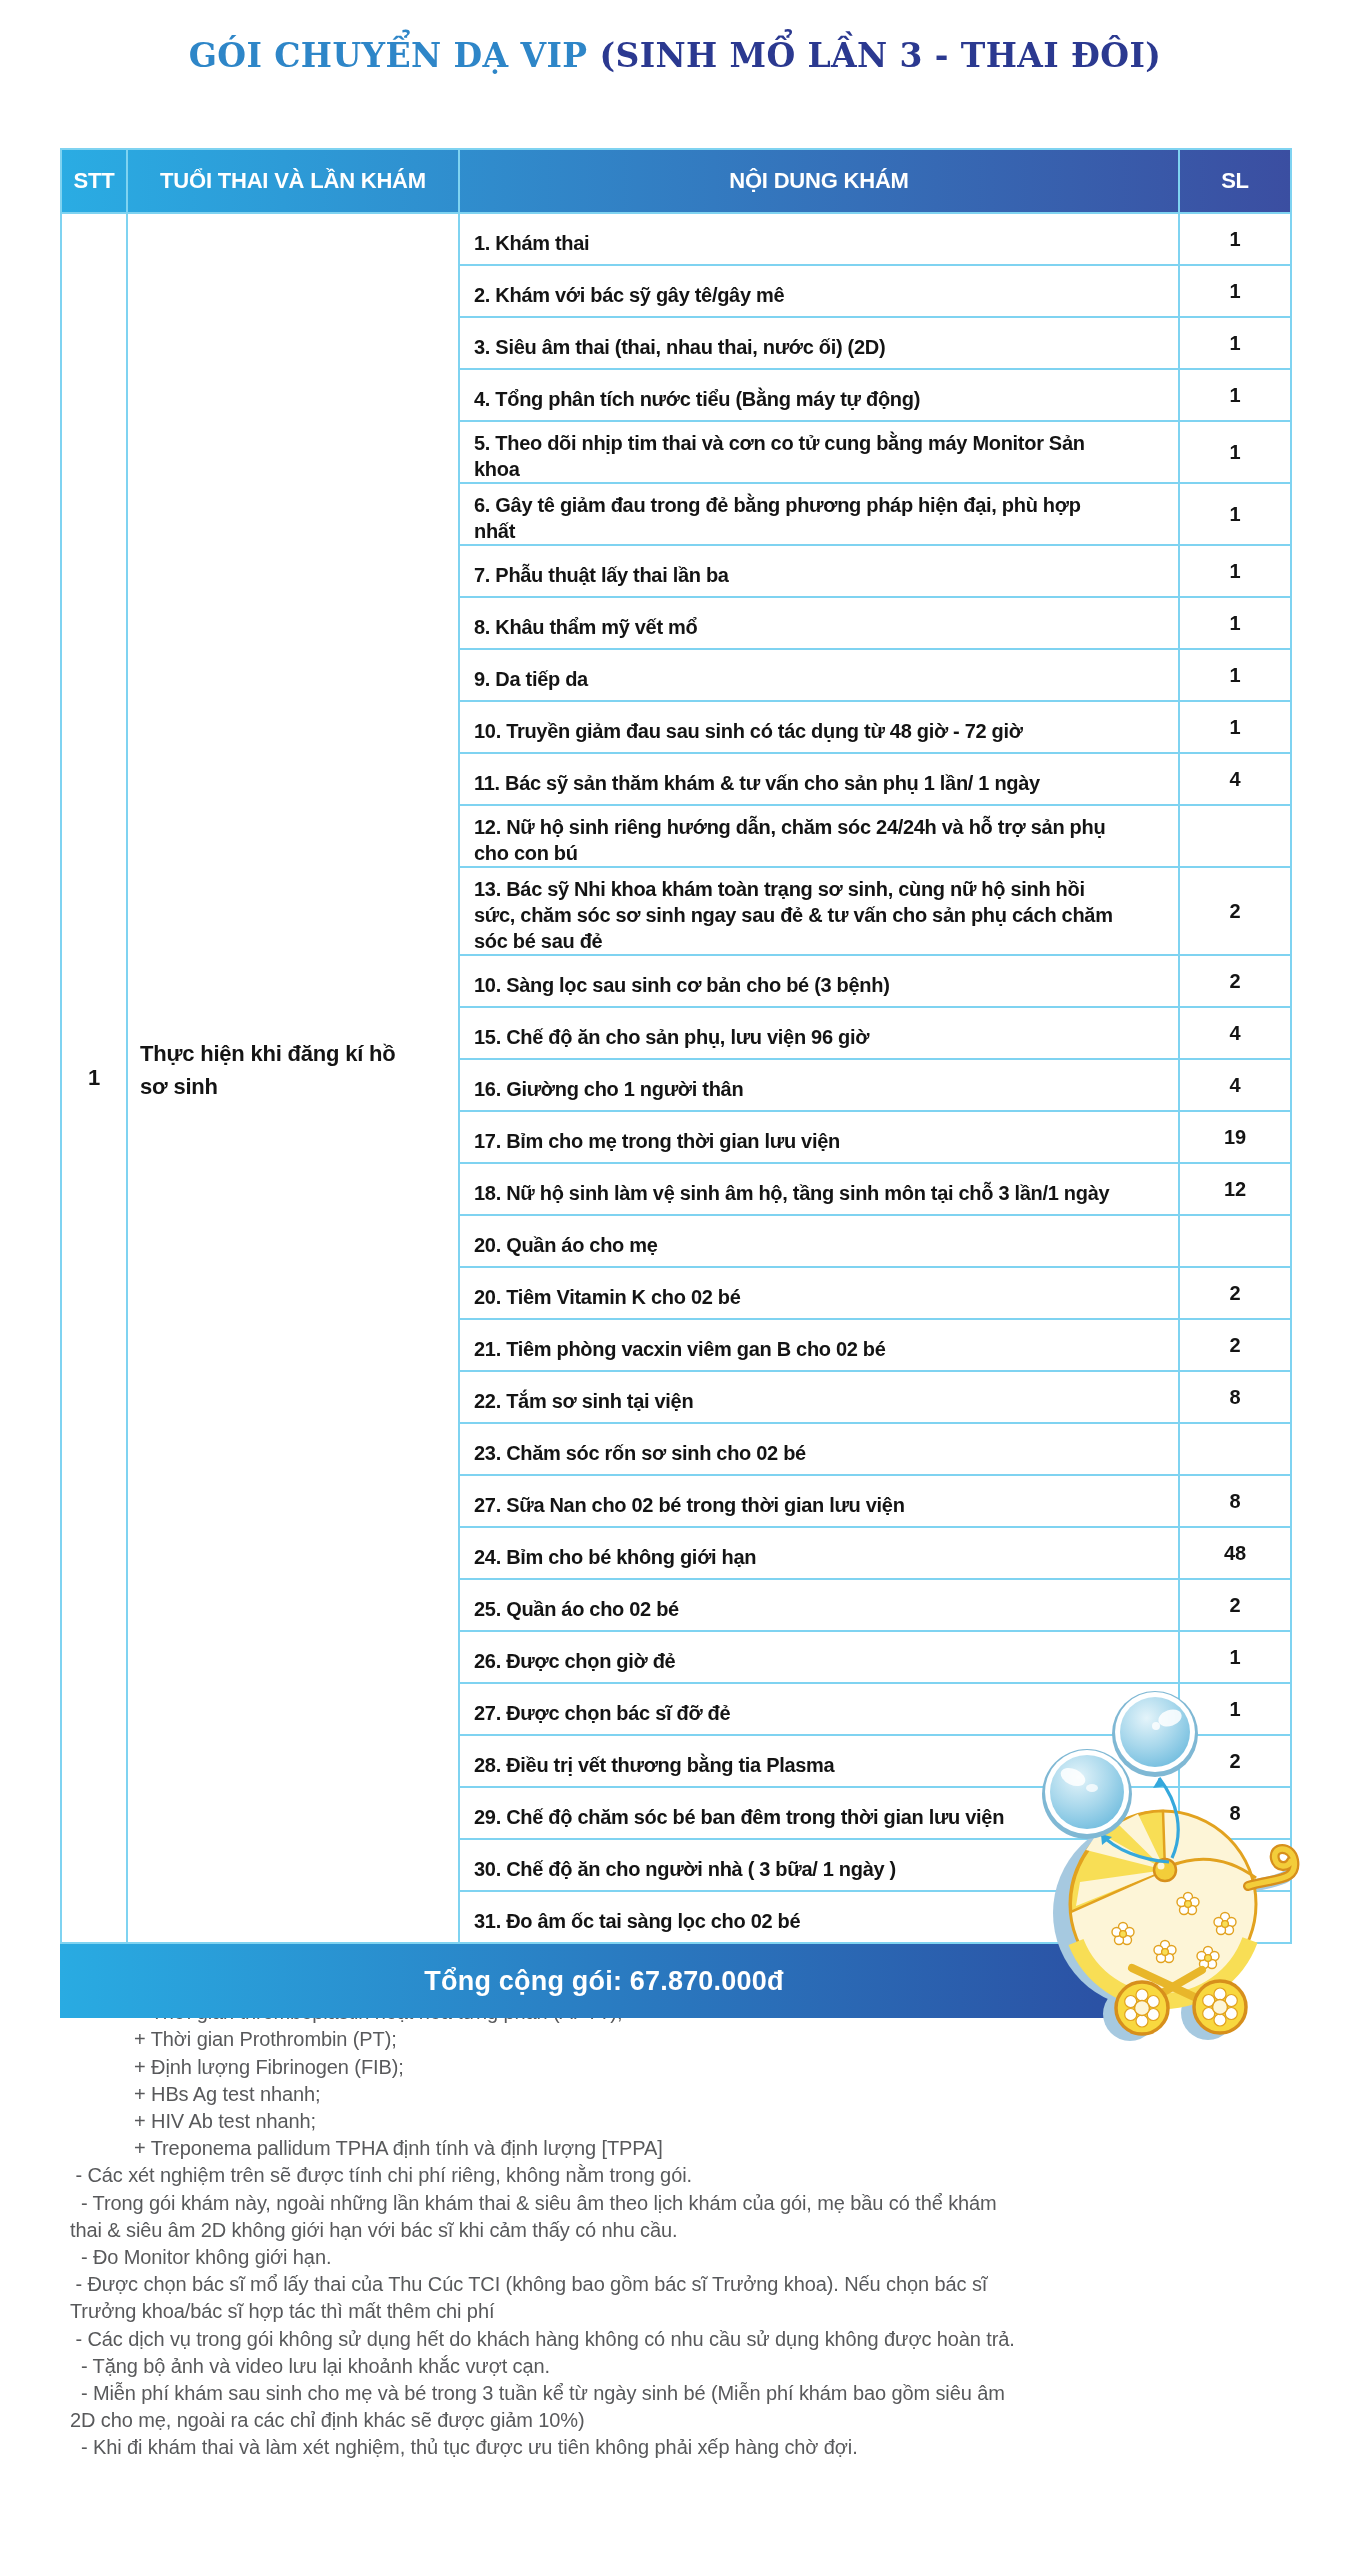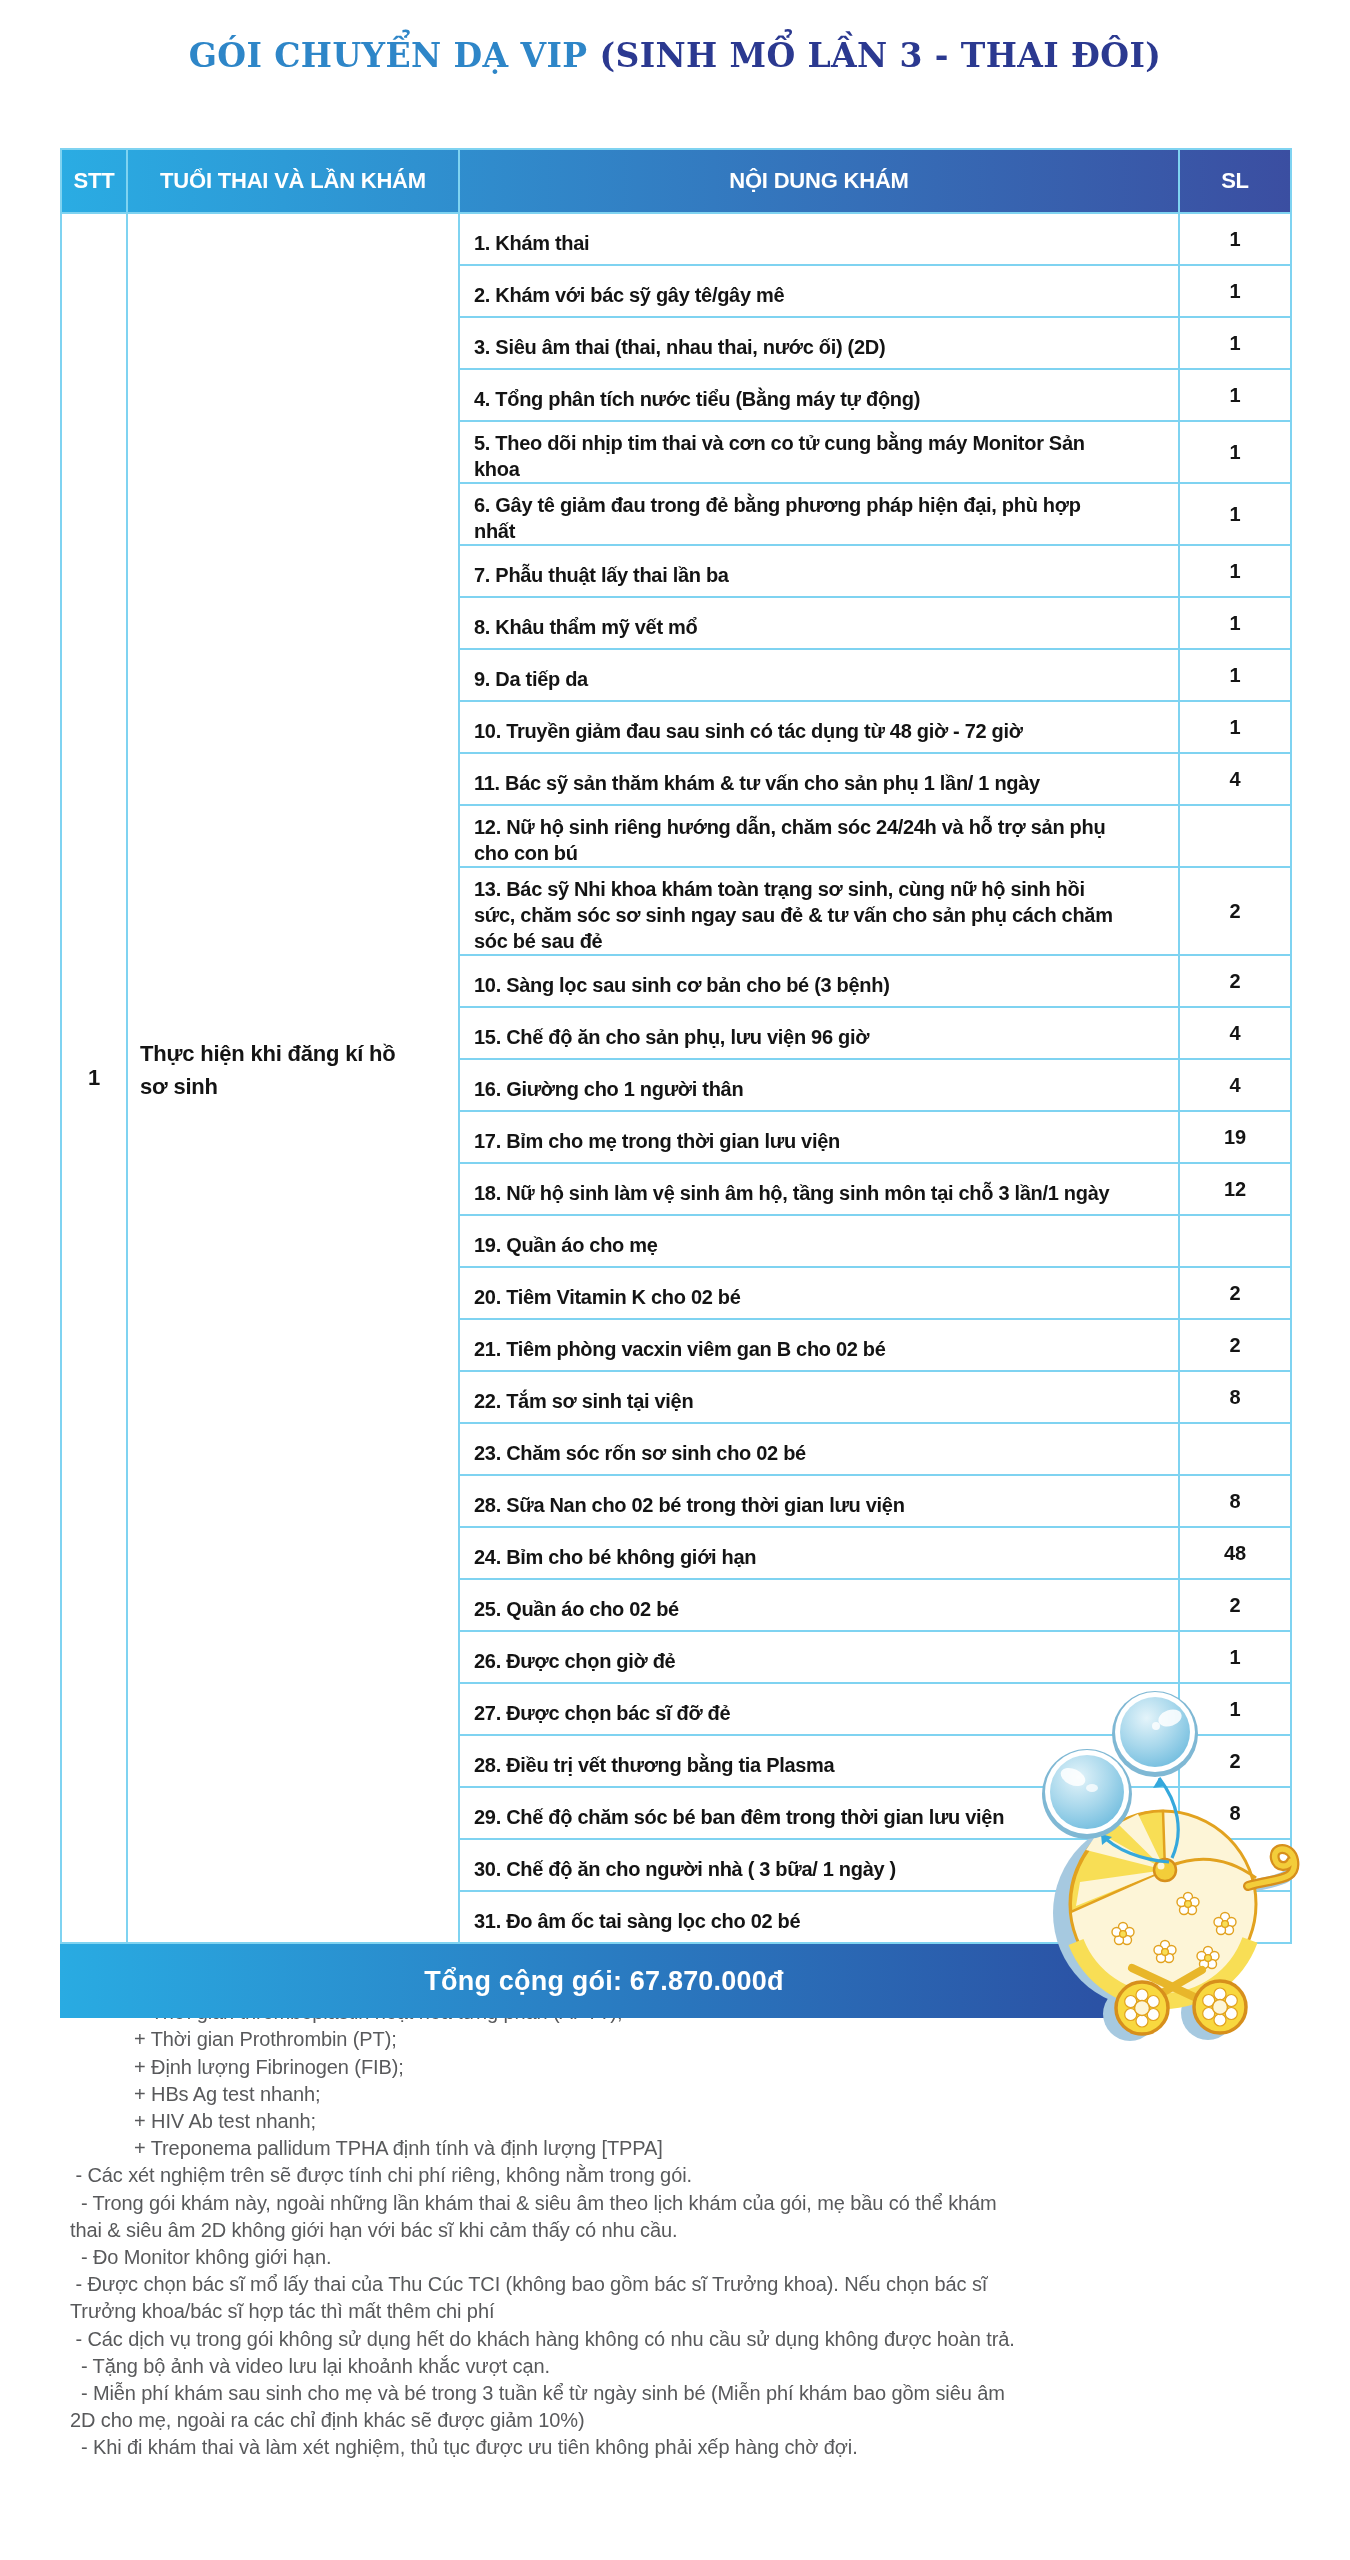--- a/index.html
+++ b/index.html
@@ -161,41 +161,41 @@
         </tr>
         <tr>
           <td class="cell-content">17. Bỉm cho mẹ trong thời gian lưu viện</td>
           <td class="cell-qty">19</td>
         </tr>
         <tr>
           <td class="cell-content">18. Nữ hộ sinh làm vệ sinh âm hộ, tầng sinh môn tại chỗ 3 lần/1 ngày</td>
           <td class="cell-qty">12</td>
         </tr>
         <tr>
-          <td class="cell-content">19. Quần áo cho mẹ</td>
+          <td class="cell-content">20. Quần áo cho mẹ</td>
           <td class="cell-qty"></td>
         </tr>
         <tr>
           <td class="cell-content">20. Tiêm Vitamin K cho 02 bé</td>
           <td class="cell-qty">2</td>
         </tr>
         <tr>
           <td class="cell-content">21. Tiêm phòng vacxin viêm gan B cho 02 bé</td>
           <td class="cell-qty">2</td>
         </tr>
         <tr>
           <td class="cell-content">22. Tắm sơ sinh tại viện</td>
           <td class="cell-qty">8</td>
         </tr>
         <tr>
           <td class="cell-content">23. Chăm sóc rốn sơ sinh cho 02 bé</td>
           <td class="cell-qty"></td>
         </tr>
         <tr>
-          <td class="cell-content">28. Sữa Nan cho 02 bé trong thời gian lưu viện</td>
+          <td class="cell-content">27. Sữa Nan cho 02 bé trong thời gian lưu viện</td>
           <td class="cell-qty">8</td>
         </tr>
         <tr>
           <td class="cell-content">24. Bỉm cho bé không giới hạn</td>
           <td class="cell-qty">48</td>
         </tr>
         <tr>
           <td class="cell-content">25. Quần áo cho 02 bé</td>
           <td class="cell-qty">2</td>
         </tr>

